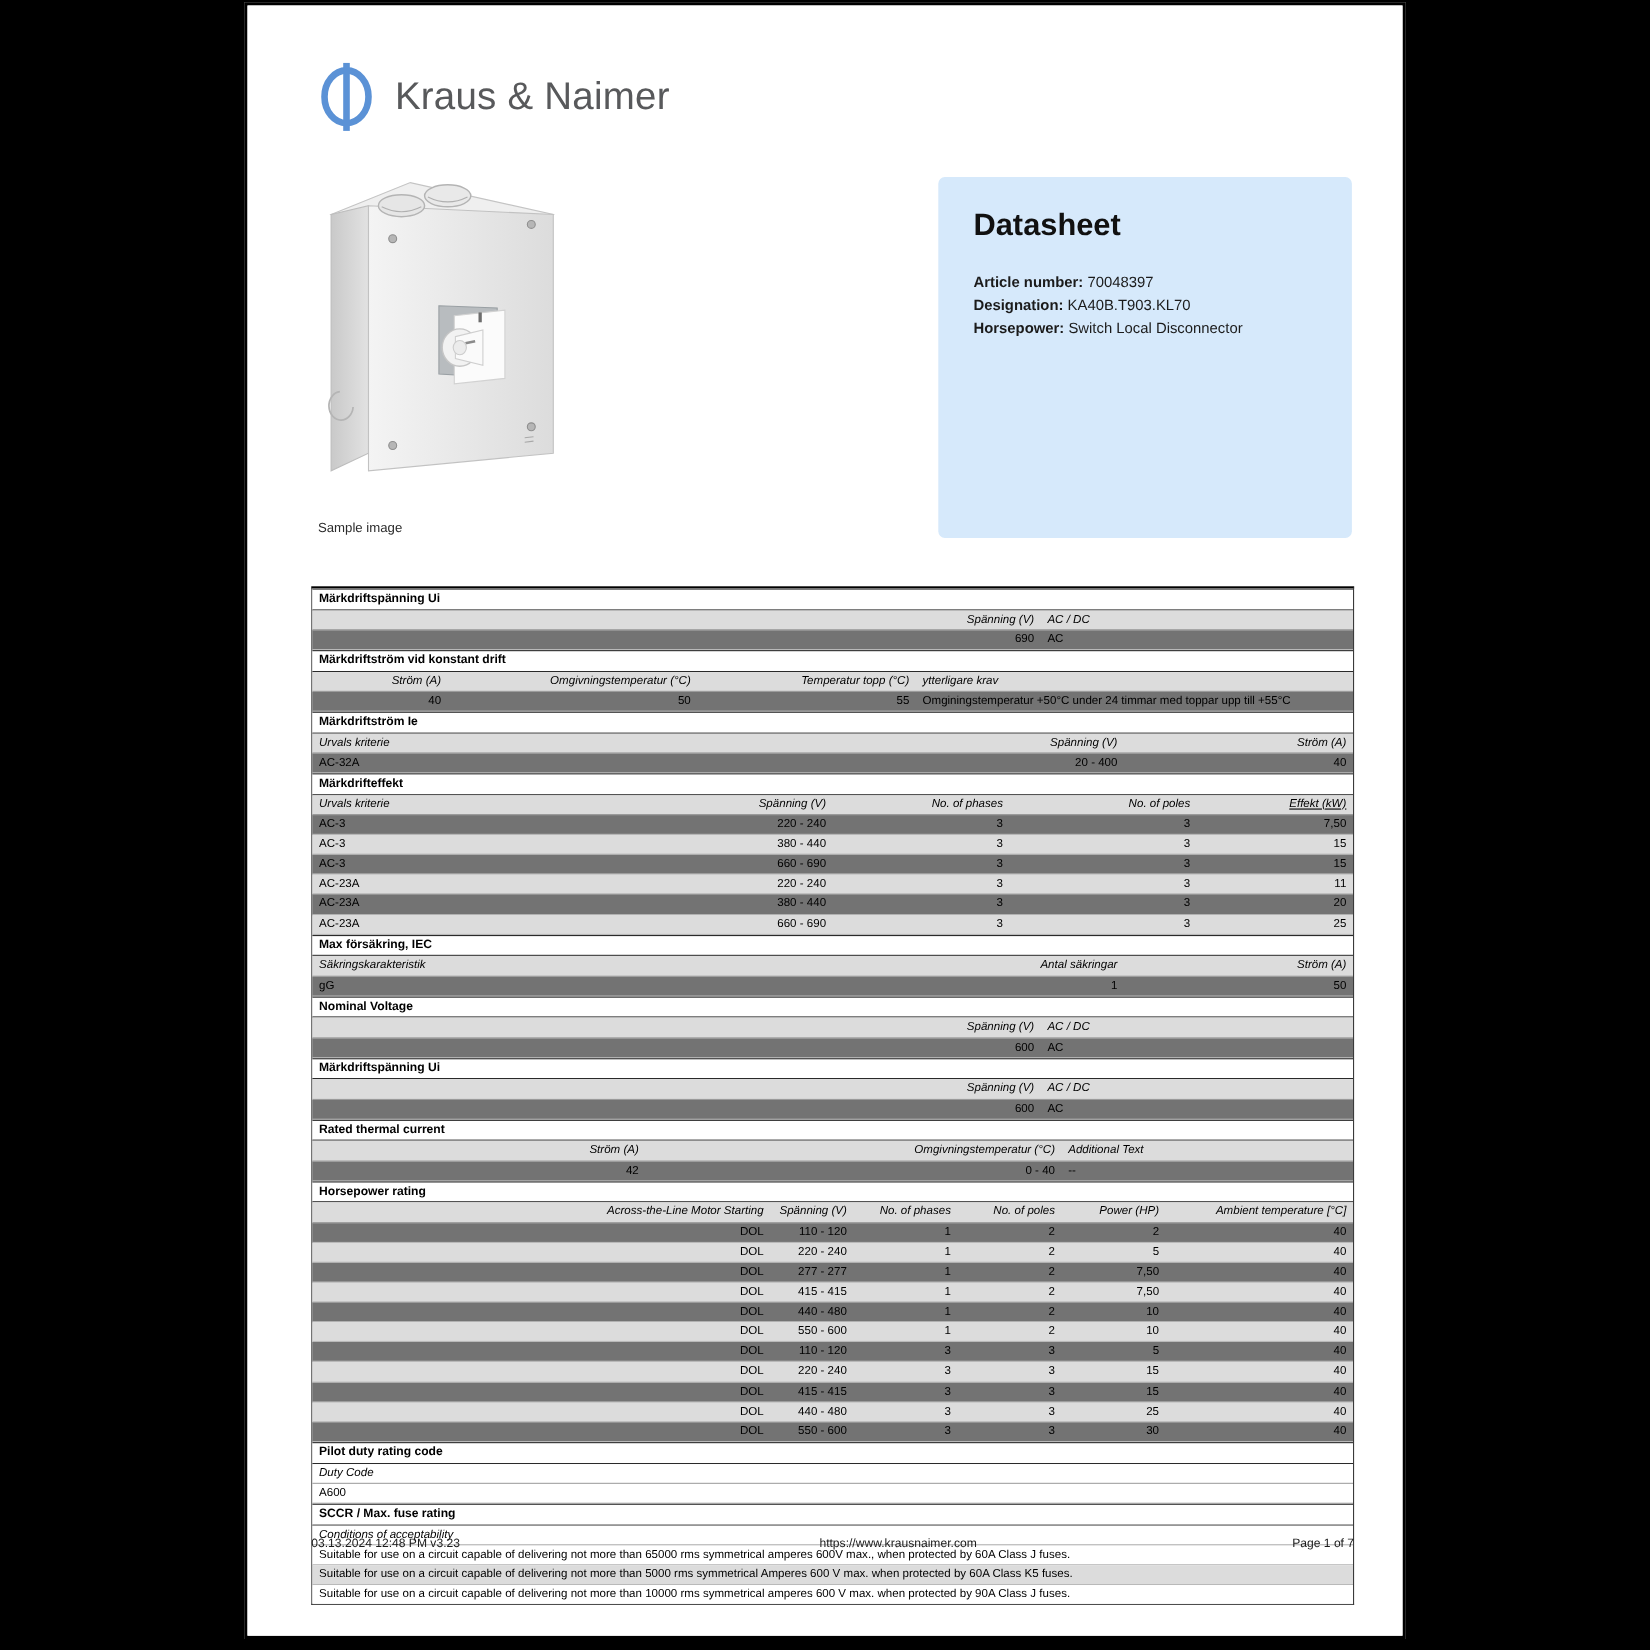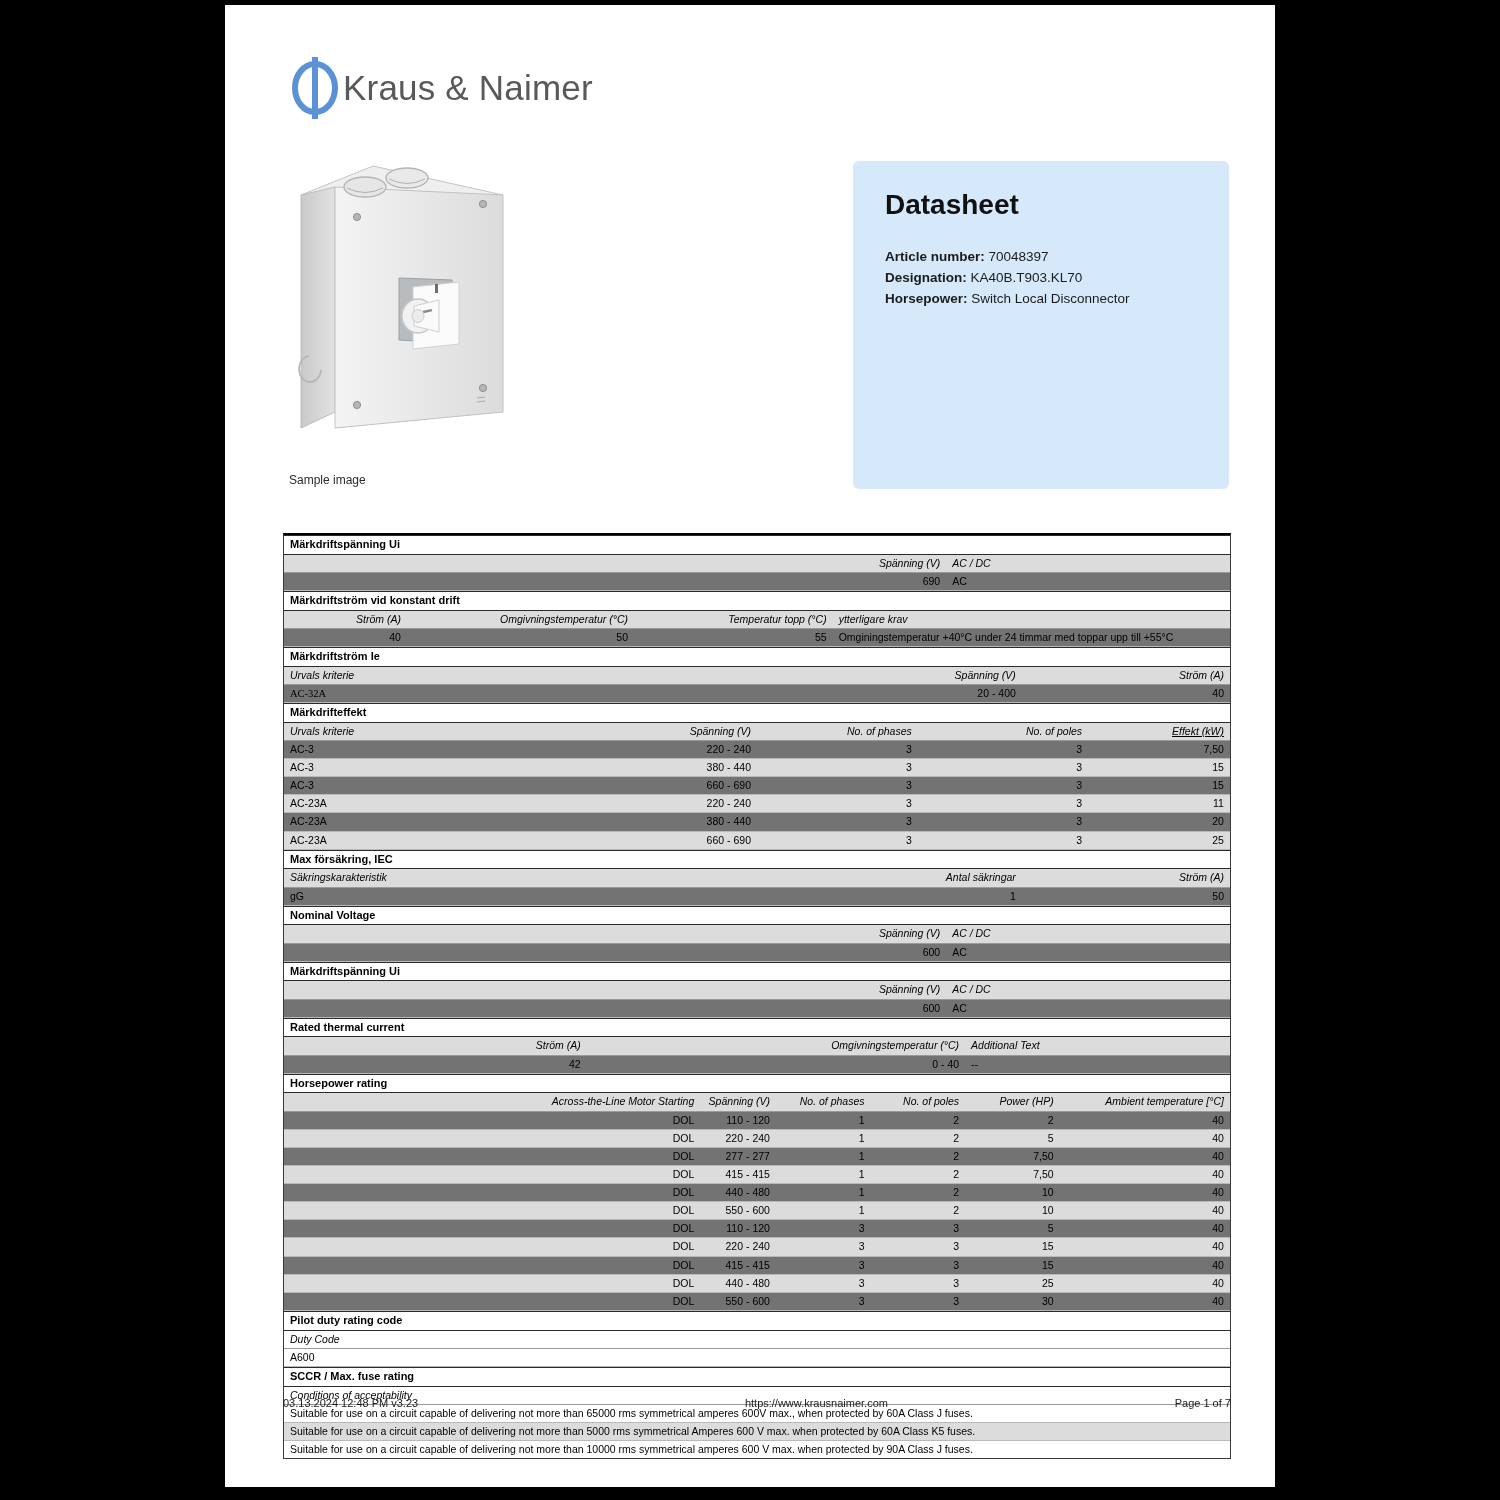--- a/index.html
+++ b/index.html
@@ -19,21 +19,21 @@
   }
   .page-inner{
     position:relative;
     width:100%; height:100%;
     background:#fff;
   }
 
   
   .brand{
     position:absolute; left:62px; top:52px;
-    display:flex; align-items:center; 
+    display:flex; align-items:center; gap:16px;
   }
   .brand-mark{ width:56px; height:62px; display:block; }
   .brand-name{
     font-size:35px; color:#58595b; letter-spacing:.2px;
     font-weight:400; white-space:nowrap;
   }
 
   
   .product-wrap{ position:absolute; left:62px; top:155px; width:250px; height:290px; }
   .product-svg{ display:block; width:100%; height:100%; }
@@ -197,30 +197,30 @@
         <div class="row r-head">
           <div class="cell c-r" style="width: 13%;">Ström (A)</div>
           <div class="cell c-r" style="width: 24%;">Omgivningstemperatur (°C)</div>
           <div class="cell c-r" style="width: 21%;">Temperatur topp (°C)</div>
           <div class="cell c-l" style="width: 42%;">ytterligare krav</div>
         </div>
         <div class="row r-data">
           <div class="cell c-r" style="width: 13%;">40</div>
           <div class="cell c-r" style="width: 24%;">50</div>
           <div class="cell c-r" style="width: 21%;">55</div>
-          <div class="cell c-l" style="width: 42%;">Omginingstemperatur +40°C under 24 timmar med toppar upp till +55°C</div>
+          <div class="cell c-l" style="width: 42%;">Omginingstemperatur +50°C under 24 timmar med toppar upp till +55°C</div>
         </div>
         <div class="row r-grp">Märkdriftström Ie</div>
         <div class="row r-head">
           <div class="cell c-l" style="width: 30%;">Urvals kriterie</div>
           <div class="cell c-r" style="width: 48%;">Spänning (V)</div>
           <div class="cell c-r" style="width: 22%;">Ström (A)</div>
         </div>
         <div class="row r-data">
-          <div class="cell c-l" style="width: 30%; font-family: Liberation Serif, serif;">AC-32A</div>
+          <div class="cell c-l" style="width: 30%;">AC-32A</div>
           <div class="cell c-r" style="width: 48%;">20 - 400</div>
           <div class="cell c-r" style="width: 22%;">40</div>
         </div>
         <div class="row r-grp">Märkdrifteffekt</div>
         <div class="row r-head">
           <div class="cell c-l" style="width: 30%;">Urvals kriterie</div>
           <div class="cell c-r" style="width: 20%;">Spänning (V)</div>
           <div class="cell c-r" style="width: 17%;">No. of phases</div>
           <div class="cell c-r" style="width: 18%;">No. of poles</div>
           <div class="cell c-r" style="width: 15%; text-decoration: underline;">Effekt (kW)</div>

